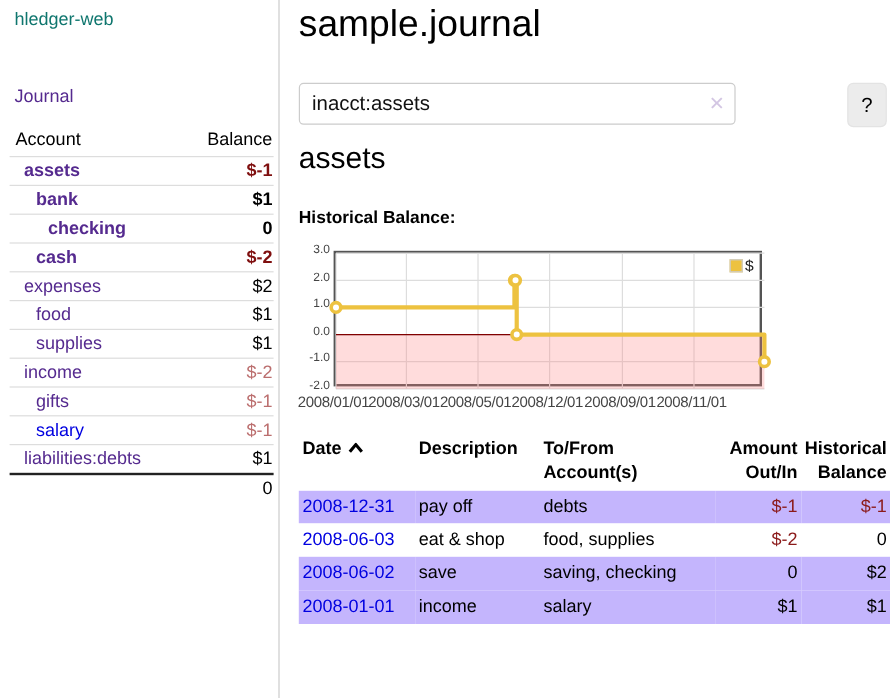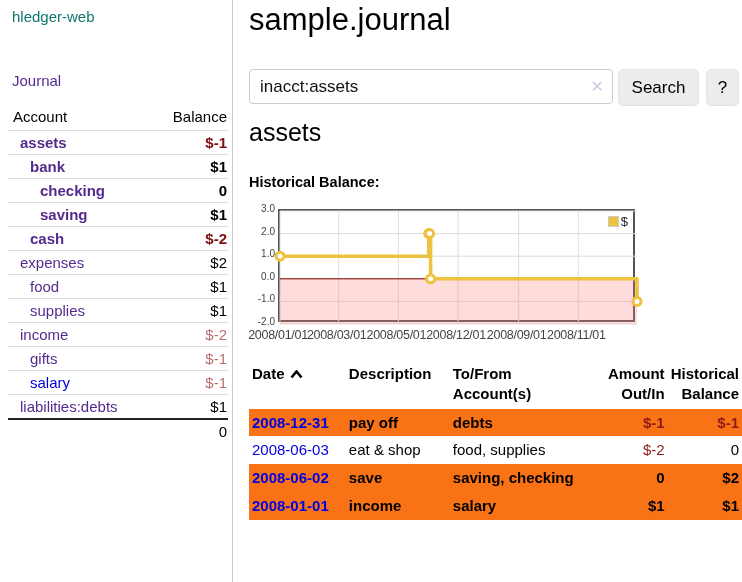--- a/index.html
+++ b/index.html
@@ -41,21 +41,21 @@
   .ytick { position:absolute; width:26px; text-align:right; font-size:10px; color:#444; line-height:14px; }
   .xtick { position:absolute; width:72px; text-align:center; font-size:12.5px; color:#444; top:124px; letter-spacing:-0.3px; }
   .legend { position:absolute; right:5px; top:3px; display:flex; align-items:center; gap:2px; font-size:13px; color:#222; }
   .legend .swatch { width:11px; height:11px; border:1px solid #ccc; }
 
   
   .register { position:absolute; left:0; top:360px; width:493px; border-collapse:collapse; font-size:15px; }
   .register th { font-weight:700; padding:4px 3px; vertical-align:top; text-align:left; line-height:1.35; }
   .register th.num, .register td.num { text-align:right; }
   .register td { padding:4px 3px; vertical-align:top; line-height:1.32; }
-  .register tr.shaded td { background:#f97316;font-weight:bold; }
+  .register tr.shaded td { background:#c4b5fd; }
   .register td.date a { color:#0000e0; text-decoration:none; }
   .register .neg { color:#8b1a1a; }
   .col-date{width:97px;} .col-desc{width:104px;} .col-acct{width:146px;} .col-amt{width:72px;} .col-bal{width:74px;}
   .sort-icon { display:inline-block; margin-left:5px; }
 </style>
 </head>
 <body>
 
 <div class="sidebar">
   <a class="brand" href="#">hledger-web</a>
@@ -74,24 +74,20 @@
         </tr>
         <tr class="emph">
           <td class="acct-name" style="padding-left: 22px;"><a href="#">bank</a></td>
           <td class="bal ">$1</td>
         </tr>
         <tr class="emph">
           <td class="acct-name" style="padding-left: 32px;"><a href="#">checking</a></td>
           <td class="bal ">0</td>
         </tr>
         <tr class="emph">
-          <td class="acct-name" style="padding-left: 32px;"><a href="#">saving</a></td>
-          <td class="bal ">$1</td>
-        </tr>
-        <tr class="emph">
           <td class="acct-name" style="padding-left: 22px;"><a href="#">cash</a></td>
           <td class="bal neg-strong">$-2</td>
         </tr>
         <tr class="">
           <td class="acct-name" style="padding-left: 12px;"><a href="#">expenses</a></td>
           <td class="bal ">$2</td>
         </tr>
         <tr class="">
           <td class="acct-name" style="padding-left: 22px;"><a href="#">food</a></td>
           <td class="bal ">$1</td>
@@ -125,21 +121,20 @@
 </div>
 
 <div class="main">
   <h1 class="page-title">sample.journal</h1>
 
   <div class="search-row">
     <div class="search-wrap">
       <input class="search-input" type="text" value="inacct:assets" style="">
       <span class="clear-x">✕</span>
     </div>
-    <button class="btn btn-search">Search</button>
     <button class="btn btn-help">?</button>
   </div>
 
   <h2 class="acct-heading">assets</h2>
   <h3 class="chart-heading">Historical Balance:</h3>
 
   <div class="chart" id="chart">
     <div class="plot">
       <svg id="plot-svg" width="357" height="113" xmlns="http://www.w3.org/2000/svg">
           <line x1="0" y1="0" x2="0" y2="113" stroke="#dddddd" stroke-width="1"></line>

